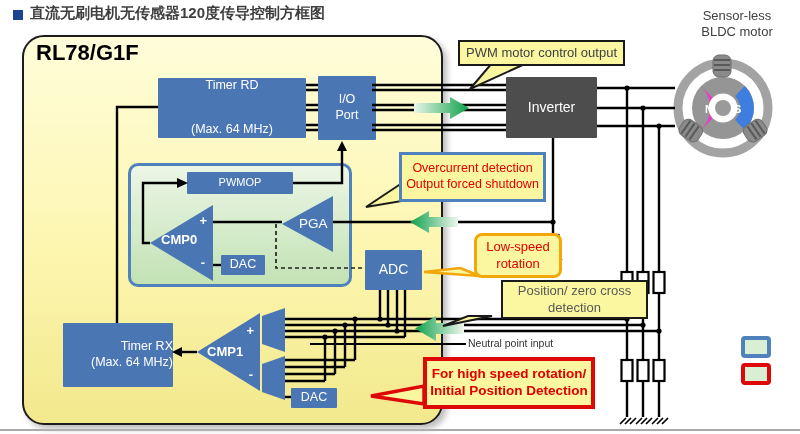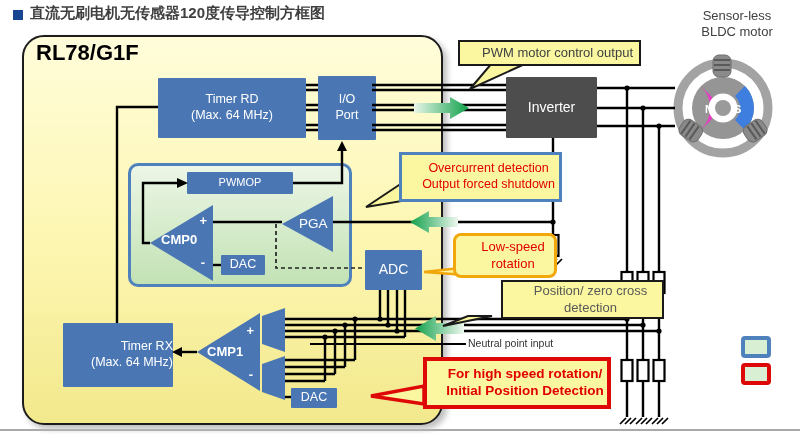--- a/index.html
+++ b/index.html
@@ -15,45 +15,45 @@
         box-shadow:4px 4px 6px #bdbdbd;z-index:10;}
   .chip-name{left:36px;top:40px;font-size:22px;font-weight:800;color:#000;z-index:12;}
   .group{border-radius:10px;z-index:20;}
   .green-box{left:128px;top:163px;width:218px;height:118px;border:3px solid #4f81bd;
              background:linear-gradient(180deg,#ecf6e6,#c2e2b4);}
   .red-box{left:43px;top:302px;width:316px;height:103px;border:4px solid #dd0807;border-radius:12px;
            background:linear-gradient(180deg,#e9f4e3,#c8e6bd);}
   
   .blk{background:#4a77b4;color:#fff;display:flex;flex-direction:column;align-items:center;
        justify-content:center;text-align:center;font-size:12.5px;line-height:1.25;z-index:22;border-radius:1px;}
-  .timer-rd{left:158px;top:78px;width:148px;height:60px;}
+  .timer-rd{left:158px;top:78px;width:148px;height:60px;justify-content:space-between;}
   .io-port{left:318px;top:76px;width:58px;height:64px;}
   .pwmop{left:187px;top:172px;width:106px;height:22px;font-size:11px;}
   .dac0{left:221px;top:255px;width:44px;height:20px;}
   .adc{left:365px;top:250px;width:57px;height:40px;font-size:14px;}
   .timer-rx{left:63px;top:323px;width:110px;height:64px;align-items:flex-end;}
   .dac1{left:291px;top:388px;width:46px;height:20px;}
   .inverter{left:506px;top:77px;width:91px;height:61px;background:#4d4d4d;font-size:14px;z-index:22;}
   
   .tri{position:absolute;background:#4a77b4;clip-path:polygon(0 50%,100% 0,100% 100%);color:#fff;z-index:22;}
   .cmp0{left:150px;top:205px;width:63px;height:76px;}
   .cmp1{left:197px;top:313px;width:63px;height:78px;}
   .pga{left:282px;top:196px;width:51px;height:56px;}
   .pga span{position:absolute;left:17px;top:20px;font-size:13.5px;}
   .mux{position:absolute;background:#4a77b4;clip-path:polygon(100% 0,100% 100%,0 82%,0 18%);z-index:22;}
   .mux-top{left:262px;top:308px;width:23px;height:44px;}
   .mux-bot{left:262px;top:356px;width:23px;height:44px;}
   .sgn{position:absolute;font-size:13px;font-weight:bold;}
   .lbl{position:absolute;font-size:13px;font-weight:600;}
   
   .co{position:absolute;background:#fbf7a0;display:flex;flex-direction:column;justify-content:center;
-      text-align:center;z-index:40;line-height:1.25;padding-left:16px;}
+      text-align:center;z-index:40;line-height:1.25;}
   .co-pwm{left:458px;top:40px;width:163px;height:22px;border:2px solid #1a1a1a;color:#3d4043;font-size:13px;}
   .co-over{left:399px;top:152px;width:141px;height:44px;border:3px solid #4f81bd;color:#e00000;font-size:12.5px;}
-  .co-low{left:453px;top:233px;width:82px;height:39px;border:3px solid #f2a70a;border-radius:8px;color:#e00000;font-size:13px;text-align:center;}
+  .co-low{left:474px;top:233px;width:82px;height:39px;border:3px solid #f2a70a;border-radius:8px;color:#e00000;font-size:13px;text-align:center;}
   .co-pos{left:457px;top:280px;width:143px;height:35px;border:2px solid #1a1a1a;color:#595959;font-size:13px;margin-left:44px;}
   .co-high{left:423px;top:357px;width:164px;height:44px;border:4px solid #dd0807;color:#e00000;font-size:13.5px;font-weight:600;}
   .neutral{left:468px;top:337px;font-size:10.5px;color:#333;z-index:40;}
   
   .motor-label{left:667px;top:8px;width:140px;text-align:center;font-size:13px;color:#404040;line-height:1.2;z-index:16;}
   .motor-svg{left:660px;top:45px;z-index:15;}
   
   .swatch{position:absolute;width:22px;height:14px;background:#d9efd3;border-radius:4px;z-index:40;}
   .sw-blue{left:741px;top:336px;border:4px solid #4f81bd;}
   .sw-red{left:741px;top:363px;border:4px solid #dd0807;}

